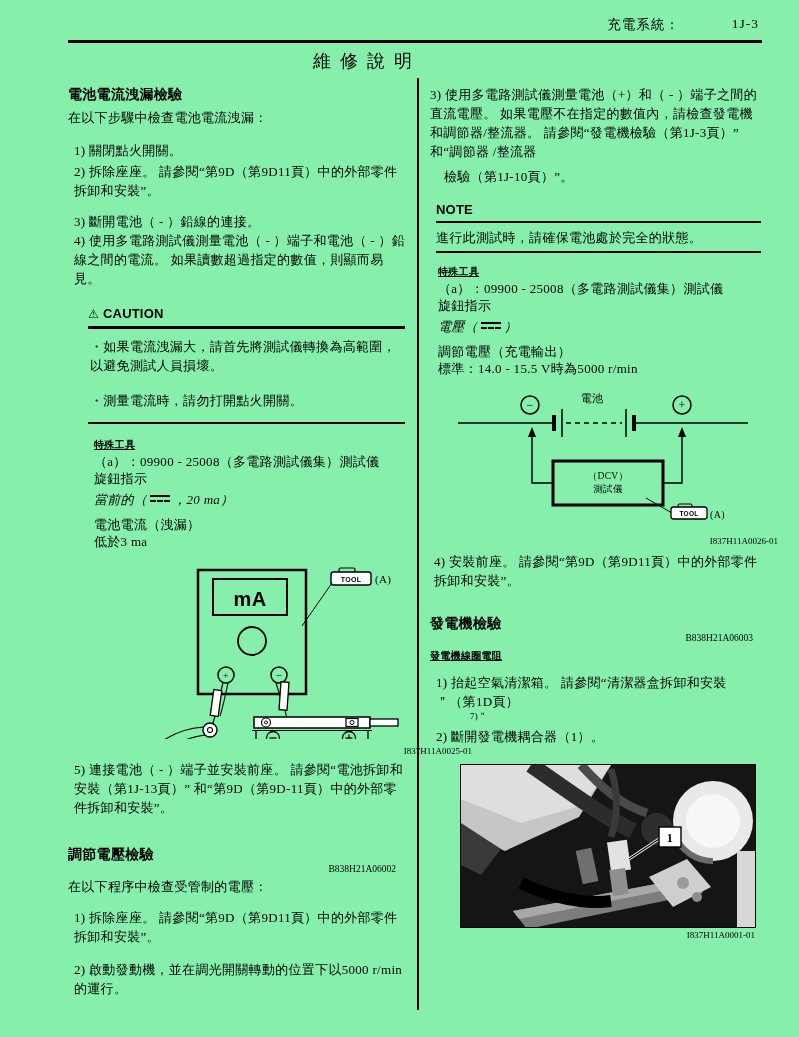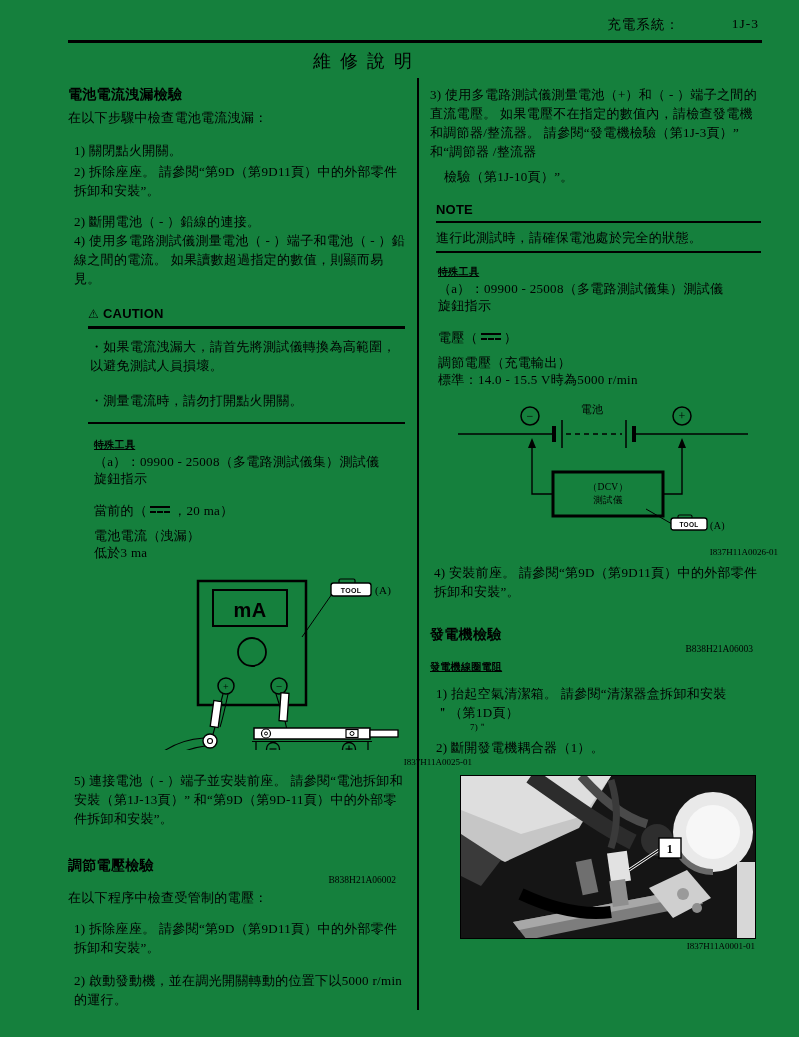--- a/index.html
+++ b/index.html
@@ -1,17 +1,17 @@
 <!DOCTYPE html>
 <html><head>
 <meta charset="utf-8">
 <style>
   html,body{margin:0;padding:0;background:#fff;}
   .page{
-    position:relative;width:799px;height:1037px;background:#15803d;
+    position:relative;width:799px;height:1037px;background:#86efac;
     font-family:"Liberation Serif",serif;color:#000;overflow:hidden;
   }
   
   .page-header{position:absolute;top:16px;right:40px;display:flex;gap:52px;font-size:13.5px;letter-spacing:1px;}
   .header-rule{position:absolute;left:68px;top:40px;width:694px;height:3px;background:#000;}
   .doc-title{position:absolute;top:49px;left:0;width:734px;text-align:center;font-size:18px;letter-spacing:9px;}
   .column-divider{position:absolute;left:417px;top:78px;width:2px;height:932px;background:#000;}
   
   .col{position:absolute;top:82px;font-size:13px;line-height:19px;letter-spacing:.3px;}
   .col-left{left:68px;width:338px;}
@@ -26,21 +26,21 @@
   .caution-box{margin:16px 0 0 20px;width:317px;}
   .box-title{font-family:"Liberation Sans",sans-serif;font-weight:bold;font-size:13px;
     padding-bottom:2px;border-bottom:3px solid #000;letter-spacing:.2px;}
   .warn-glyph{font-family:"DejaVu Sans",sans-serif;font-size:12px;margin-right:4px;}
   .caution-body{border-bottom:2px solid #000;padding:8px 0 12px 2px;}
   .caution-body p + p{margin-top:16px;}
   .note-box{margin:14px 0 0 6px;width:325px;}
   .note-body{border-bottom:2px solid #000;padding:5px 0 4px 0;}
   
   .tool-block{margin-top:12px;margin-left:26px;line-height:17px;}
-  .tool-block .gap-sm{margin-top:15px;}
+  .tool-block .gap-sm{margin-top:4px;font-style:italic;}
   .tool-block .gap-md{margin-top:8px;}
   .dc-icon{display:inline-block;width:20px;height:9px;vertical-align:middle;
     border-top:2px solid #000;position:relative;margin:0 3px 2px 3px;}
   .dc-icon::after{content:"";position:absolute;left:0;right:0;top:3px;border-top:2px dashed #000;}
   
   .figure{margin-top:14px;}
   .fig-code{font-size:9px;line-height:10px;text-align:right;letter-spacing:0;margin-top:2px;}
   svg text{font-family:"Liberation Serif",serif;}
   .svg-sans{font-family:"Liberation Sans",sans-serif;font-weight:bold;}
   .small-note{font-size:9px;line-height:10px;margin-left:34px;}
@@ -59,21 +59,21 @@
   <div class="doc-title">維修說明</div>
   <div class="column-divider"></div>
 
   <div class="col col-left">
 
     <p class="sec-heading" style="margin-top:3px">電池電流洩漏檢驗</p>
     <p style="margin-top:4px">在以下步驟中檢查電池電流洩漏：</p>
 
     <p class="step" style="margin-top:14px">1) 關閉點火開關。</p>
     <p class="step" style="margin-top:2px">2) 拆除座座。 請參閱“第9D（第9D11頁）中的外部零件拆卸和安裝”。</p>
-    <p class="step" style="margin-top:12px">2) 斷開電池（ - ）鉛線的連接。</p>
+    <p class="step" style="margin-top:12px">3) 斷開電池（ - ）鉛線的連接。</p>
     <p class="step">4) 使用多電路測試儀測量電池（ - ）端子和電池（ - ）鉛線之間的電流。 如果讀數超過指定的數值，則顯而易見。</p>
 
     <div class="caution-box">
       <div class="box-title">
         <span class="warn-glyph">⚠</span><span>CAUTION</span>
       </div>
       <div class="caution-body">
         <p>・如果電流洩漏大，請首先將測試儀轉換為高範圍，以避免測試人員損壞。</p>
         <p>・測量電流時，請勿打開點火開關。</p>
       </div>

